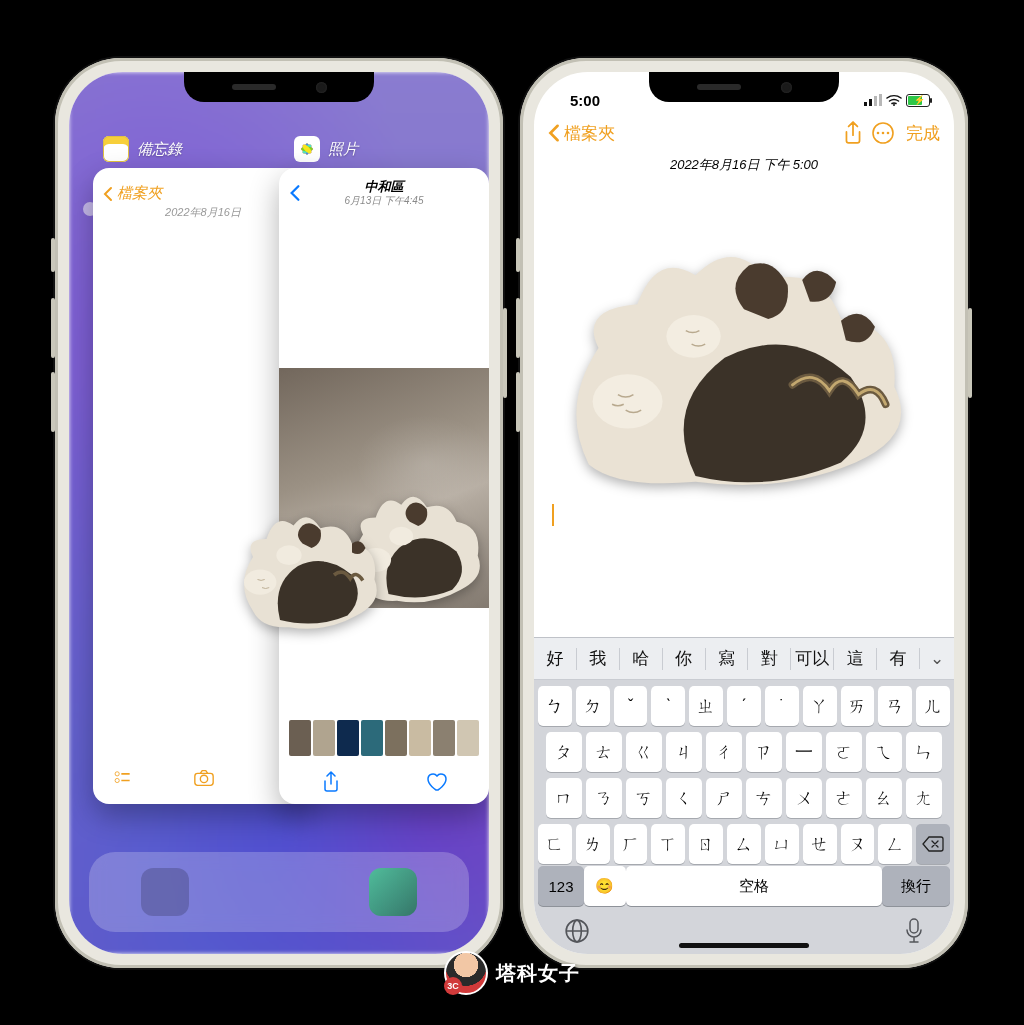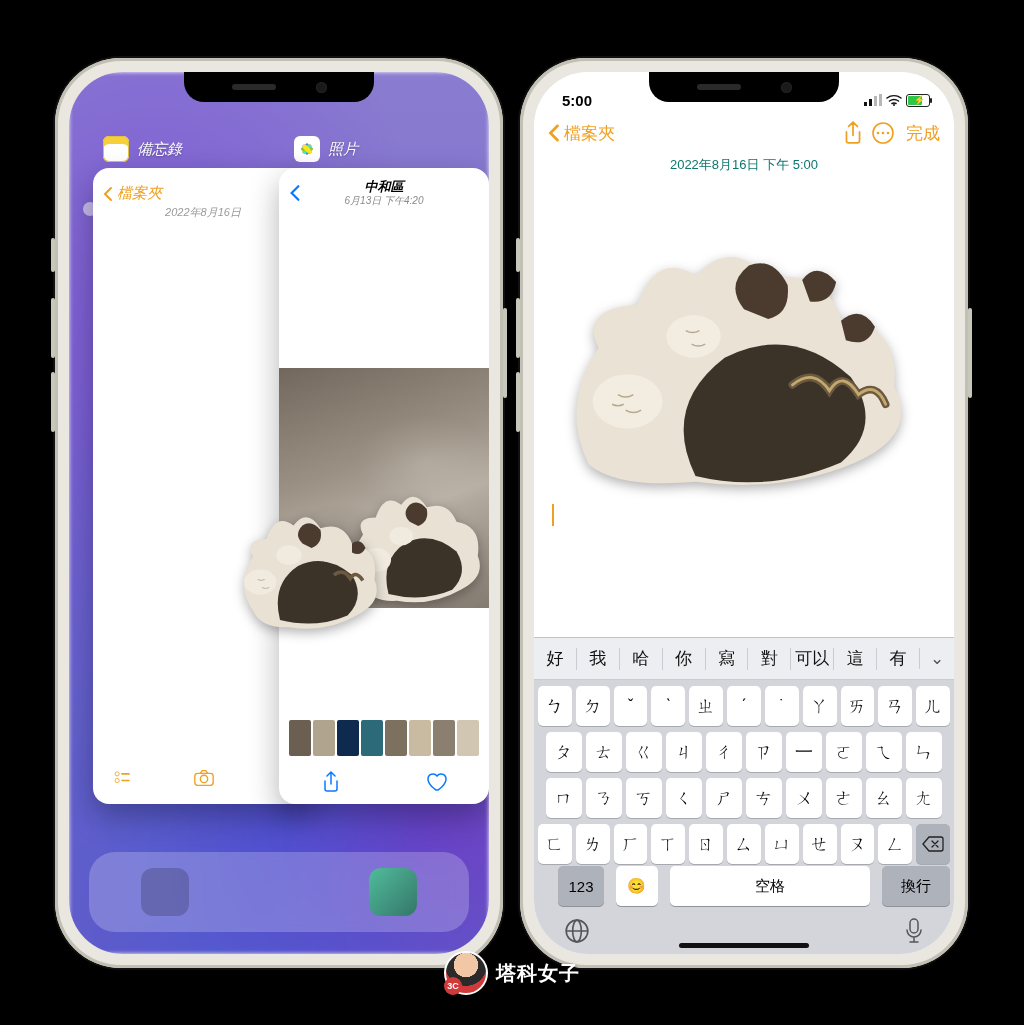--- a/index.html
+++ b/index.html
@@ -54,49 +54,49 @@
 .strip-thumb { flex:1; background:#888; border-radius:2px; }
 .p-tools { position:absolute; bottom:8px; left:0; right:0; height:28px; display:flex; align-items:center; justify-content:space-around; color:#0a7aff; }
 
 
 .drag-cat { position:absolute; left:148px; top:414px; width:180px; height:160px; z-index:40; pointer-events:none; }
 
 
 .cat { filter:drop-shadow(0 4px 6px rgba(0,0,0,.3)); }
 
 
-.statusbar { position:absolute; top:0; left:4px; right:0; height:40px; display:flex; align-items:center; justify-content:space-between; padding:8px 24px 0; font-size:15px; font-weight:600; z-index:5; }
+.statusbar { position:absolute; top:0; left:12px; right:0; height:40px; display:flex; align-items:center; justify-content:space-between; padding:8px 24px 0; font-size:15px; font-weight:600; z-index:5; }
 .sb-right { display:flex; align-items:center; gap:4px; }
 .sb-batt { width:22px; height:11px; border:1px solid #222; border-radius:3px; position:relative; }
 .sb-batt::before { content:""; position:absolute; left:1px; top:1px; bottom:1px; width:65%; background:#2ec748; border-radius:1px; }
 .sb-batt::after { content:""; position:absolute; right:-3px; top:3px; width:2px; height:5px; background:#222; border-radius:1px; }
 .sb-bolt { position:absolute; left:7px; top:0; color:#fff; font-size:9px; }
 
 .notes-nav { position:absolute; top:42px; left:0; right:0; height:38px; display:flex; align-items:center; padding:0 14px; color:#f0a020; font-size:17px; z-index:5; }
 .nav-spacer { flex:1; }
 .nav-ic { width:30px; display:flex; align-items:center; justify-content:center; }
 
-.notes-date { position:absolute; top:84px; left:0; right:0; text-align:center; color:#0f766e; font-size:13px; }
+.notes-date { position:absolute; top:84px; left:0; right:0; text-align:center; color:#000000; font-size:13px;font-style:italic; }
 
 .note-content { position:absolute; top:136px; left:16px; right:16px; bottom:330px; }
 .pasted { position:absolute; left:0; top:0; right:0; height:280px; }
 .pasted img, .pasted svg { width:100%; height:100%; }
 .cursor { position:absolute; left:2px; top:296px; width:2px; height:22px; background:#f0a020; }
 
 .kb { position:absolute; left:0; right:0; bottom:0; height:316px; background:#d3d5da; border-top:1px solid #bfc2c8; display:flex; flex-direction:column; }
 .kb-sugg { height:42px; display:flex; align-items:center; background:#eceef1; border-bottom:1px solid #c9ccd2; position:relative; }
 .kb-sugg span { flex:1; text-align:center; font-size:17px; color:#111; }
 .kb-sugg .sep { width:1px; height:22px; background:#c9ccd2; flex:none; }
 .kb-sugg .exp { flex:none; width:34px; text-align:center; border-left:1px solid #c9ccd2; color:#555; }
 .kb-rows { flex:1; display:flex; flex-direction:column; justify-content:space-evenly; padding:6px 4px 2px; gap:6px; }
 .kb-row { display:flex; gap:4px; justify-content:center; }
 .key { flex:1; max-width:36px; height:40px; background:#fff; border-radius:5px; box-shadow:0 1px 0 #a6a9af; display:flex; align-items:center; justify-content:center; font-size:18px; }
 .key.tone { font-size:16px; }
 .key.del { background:#aeb2bb; color:#222; max-width:44px; }
-.kb-bottom { height:44px; display:flex; gap:12px; padding:0 4px 4px;margin-left:20px; }
+.kb-bottom { height:44px; display:flex; gap:0; padding:0 4px 4px; }
 .fkey { height:40px; background:#aeb2bb; border-radius:5px; box-shadow:0 1px 0 #8e9299; display:flex; align-items:center; justify-content:center; font-size:15px; }
 .fkey.num { width:46px; }
 .fkey.emoji { width:42px; background:#fff; }
 .fkey.space { flex:1; background:#ffffff; }
 .fkey.ret { width:68px; }
 .kb-under { height:42px; display:flex; align-items:center; justify-content:space-between; padding:0 30px; }
 .under-ic { color:#53555a; }
 
 .homebar { position:absolute; bottom:6px; left:50%; transform:translateX(-50%); width:130px; height:5px; background:#111; border-radius:3px; z-index:60; }
 
@@ -171,21 +171,21 @@
         </div>
       </div>
 
       <div class="card photos">
         <div class="p-head">
           <svg width="12" height="18" viewBox="0 0 10 16">
               <path d="M8 2 L2 8 L8 14" stroke="#0a7aff" stroke-width="2" fill="none" stroke-linecap="round"></path>
             </svg>
           <div class="p-title">
             <div style="font-weight:600">中和區</div>
-            <div class="p-sub">6月13日 下午4:20</div>
+            <div class="p-sub">6月13日 下午4:45</div>
           </div>
           <div style="width:12px"></div>
         </div>
         <div class="photo-body">
           <div class="photo-img">
             <div class="bed-shadow"></div>
             <svg class="cat" viewBox="0 0 200 160" style="position:absolute;right:-10px;bottom:-10px;width:170px;height:150px">
               <path d="M40 130 Q20 100 40 70 Q30 50 55 50 Q65 20 85 35 Q100 15 115 38 Q140 30 150 55 Q180 60 175 95 Q185 120 155 135 Q120 155 80 148 Q50 150 40 130 Z" fill="#e8e1d4"></path>
               <path d="M70 140 Q60 100 90 80 Q120 65 150 90 Q165 115 145 135 Q110 150 70 140 Z" fill="#3b3228"></path>
               <path d="M95 55 Q85 45 95 35 Q105 28 115 40 Q118 55 105 60 Z" fill="#4a3b2e"></path>

